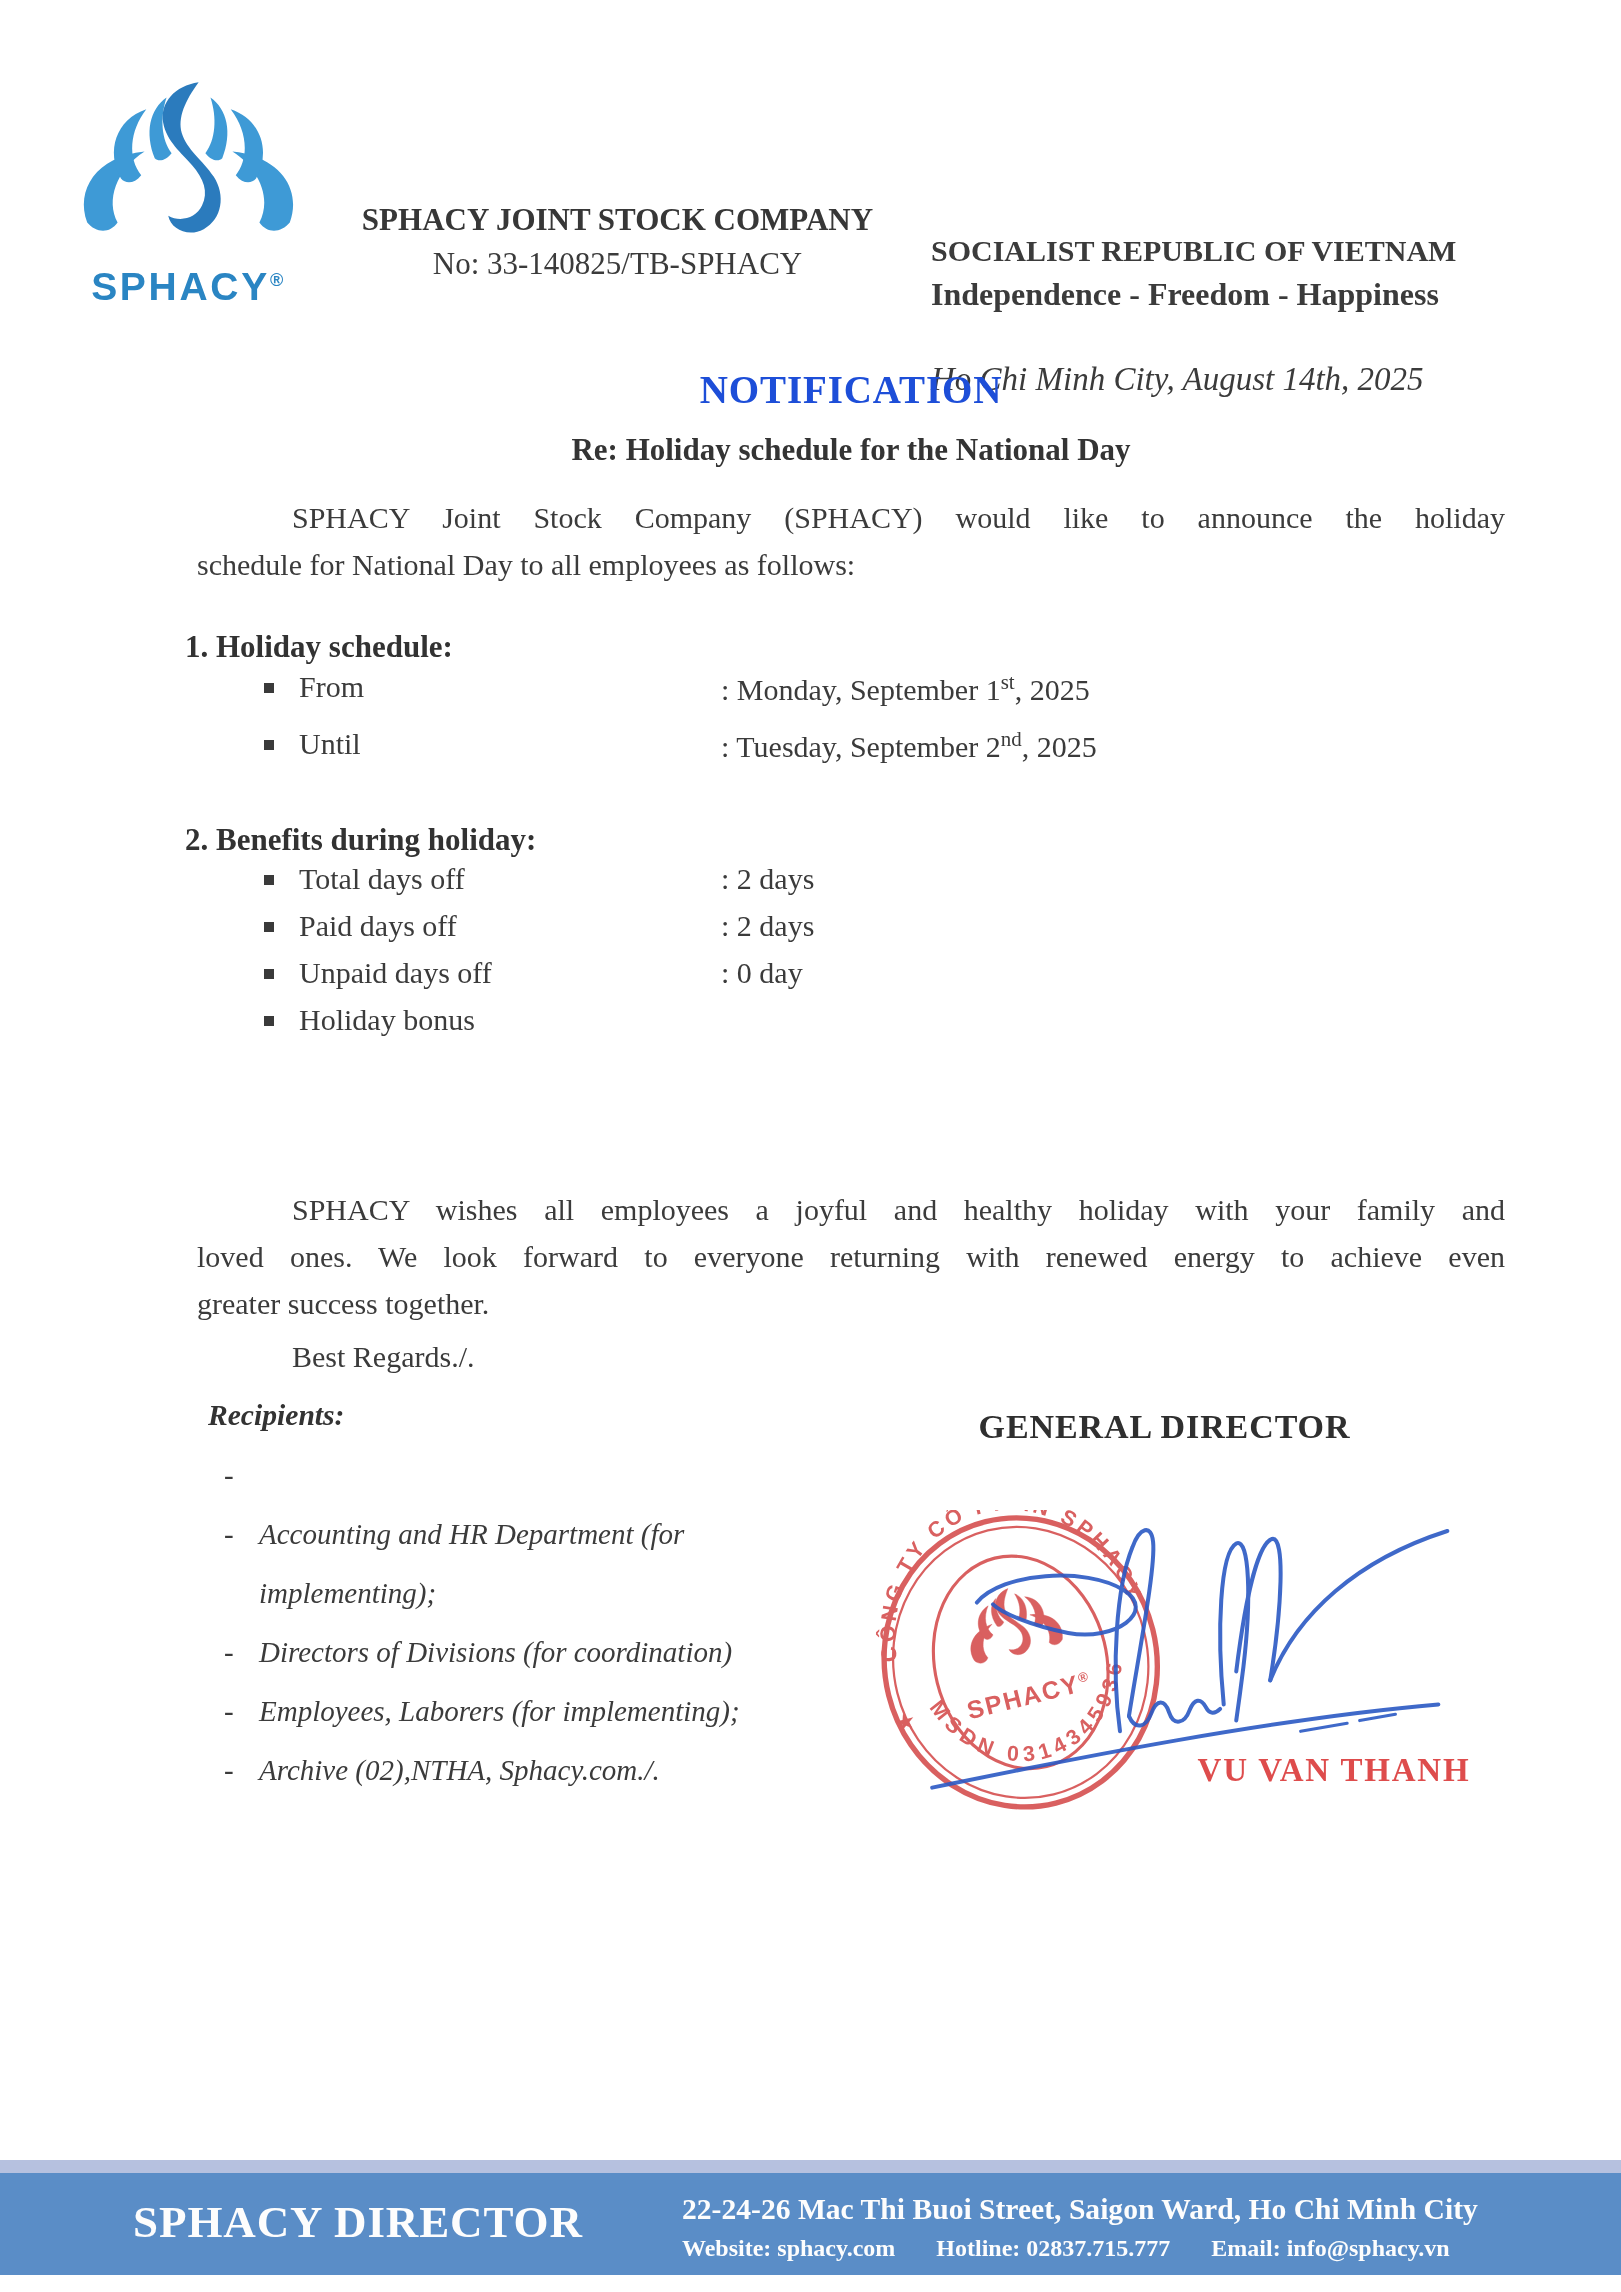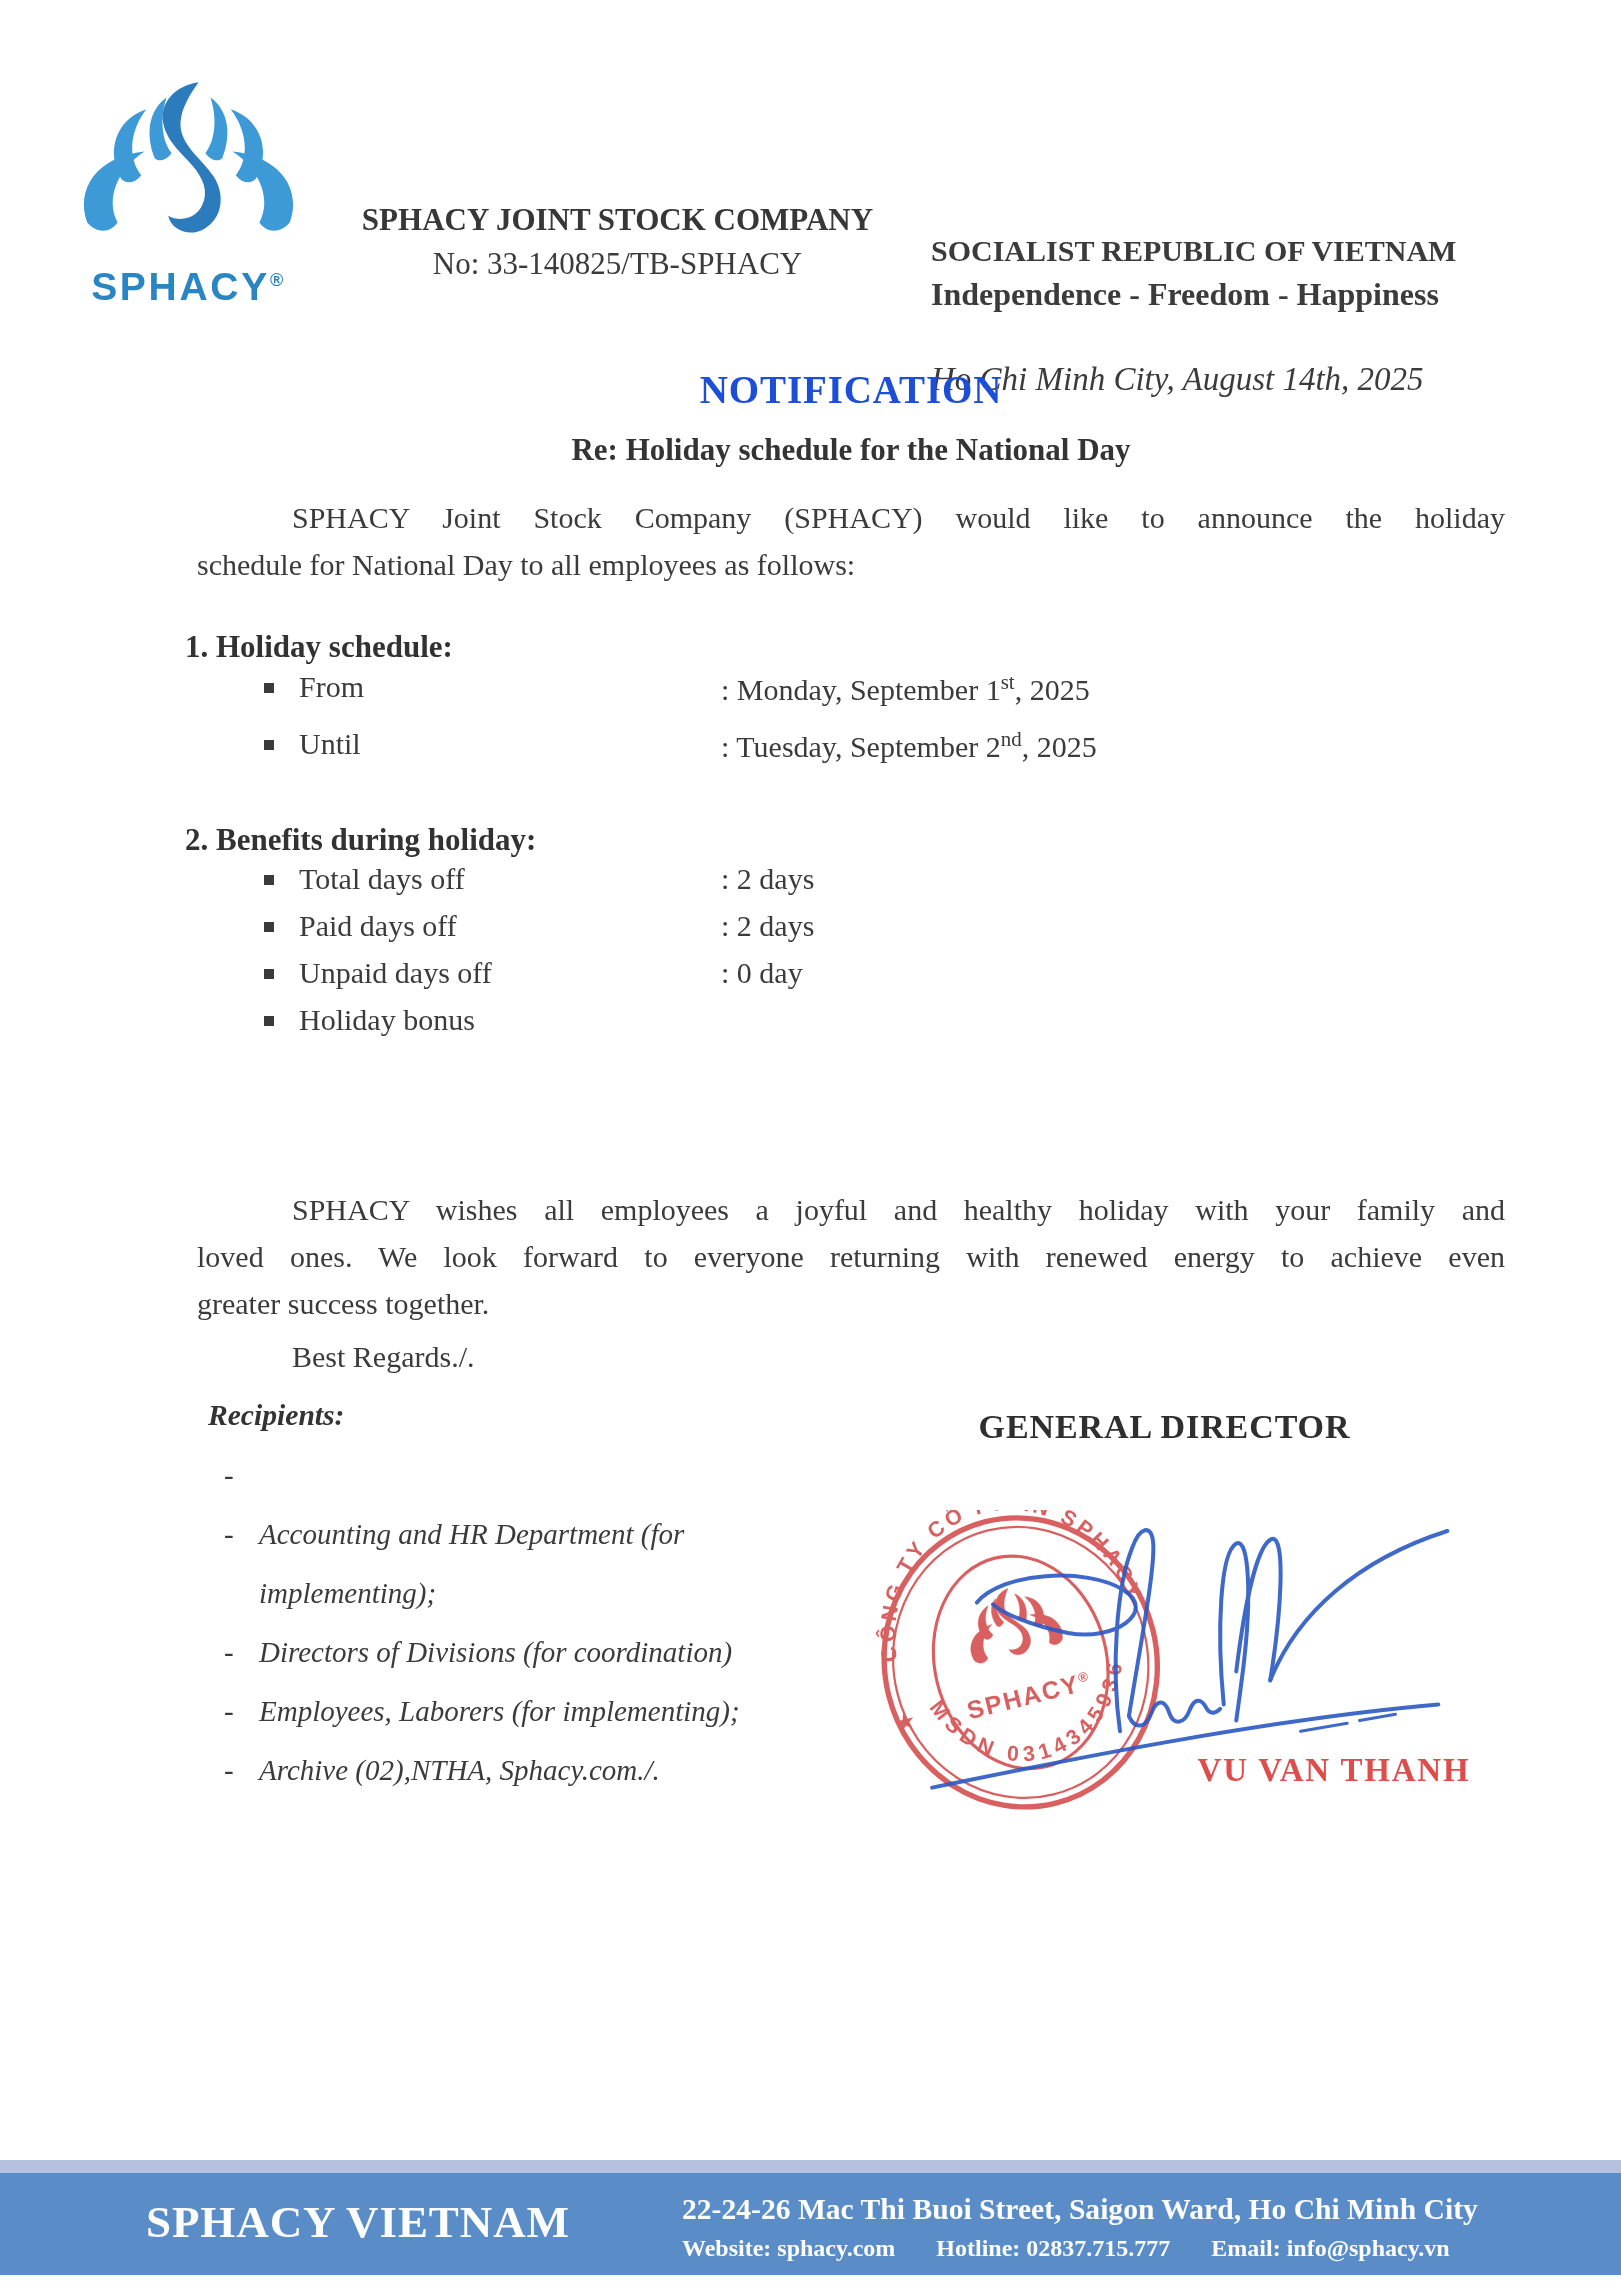--- a/index.html
+++ b/index.html
@@ -239,21 +239,21 @@
 
       <path d="M40,325 C200,292 420,248 606,232"></path>
       <path d="M452,262 l52,-9 M518,250 l40,-7" stroke-width="3.5"></path>
     </g>
   </svg>
 
   <div class="abs signer">VU VAN THANH</div>
 
   <div class="abs foot-strip"></div>
   <div class="abs foot-band">
-    <div class="foot-company">SPHACY VIETNAM</div>
+    <div class="foot-company">SPHACY DIRECTOR</div>
     <div class="foot-right">
       <div class="foot-addr">22-24-26 Mac Thi Buoi Street, Saigon Ward, Ho Chi Minh City</div>
       <div class="foot-meta">
         <span>Website: sphacy.com</span>
         <span>Hotline: 02837.715.777</span>
         <span>Email: info@sphacy.vn</span>
       </div>
     </div>
   </div>
 

